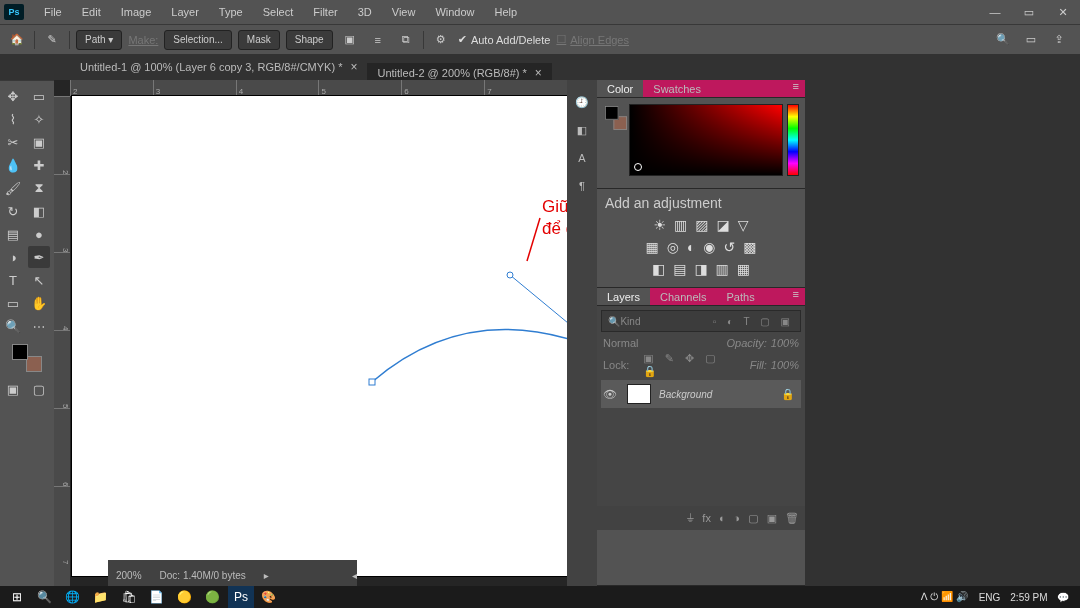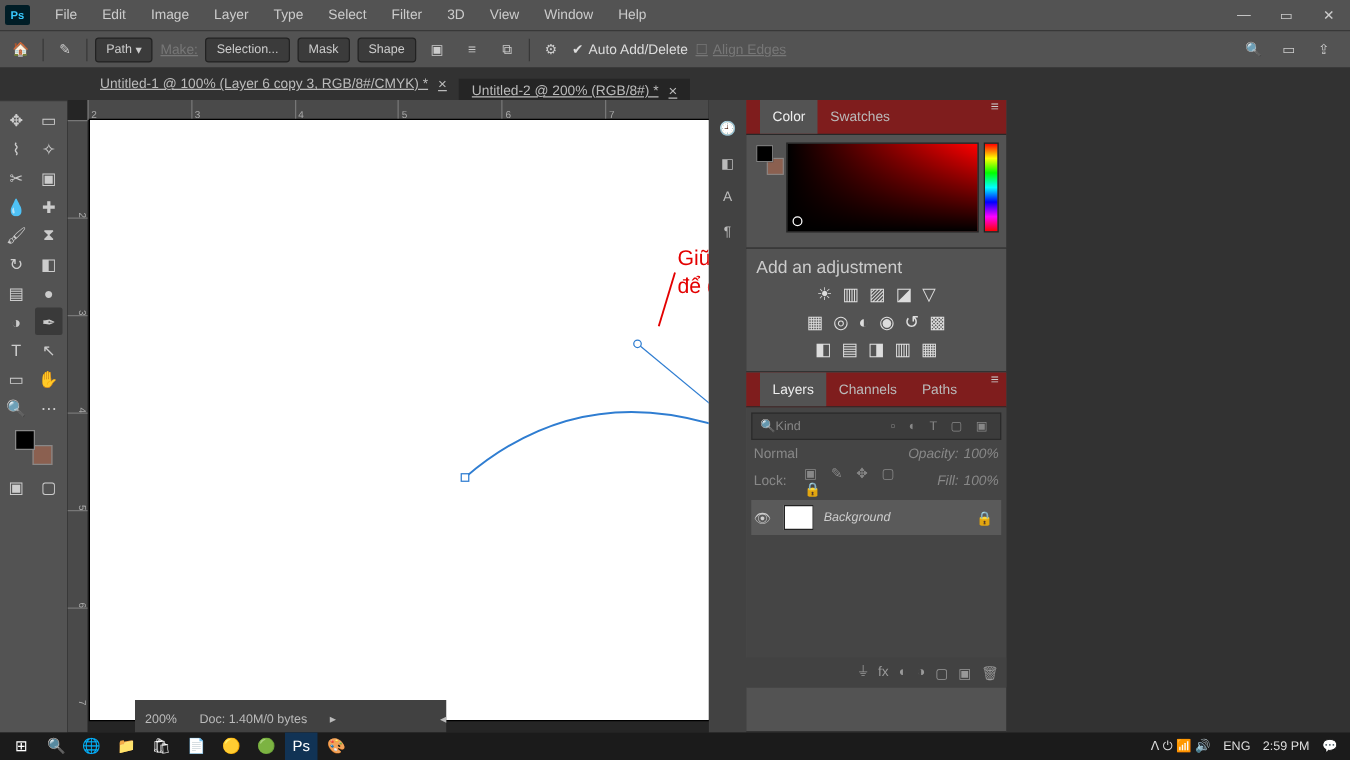--- a/index.html
+++ b/index.html
@@ -11,21 +11,21 @@
   .win-controls { margin-left: auto; display: flex; }
   .win-btn { width: 34px; height: 24px; display: flex; align-items: center; justify-content: center; color: #ccc; }
   .optbar { height: 30px; background: #535353; border-top: 1px solid #383838; display: flex; align-items: center; padding-left: 6px; gap: 6px; }
   .opt-btn { background: #3b3b3b; border: 1px solid #222; border-radius: 3px; height: 20px; padding: 0 8px; display: flex; align-items: center; font-size: 10px; }
   .opt-icon { width: 22px; height: 22px; display: flex; align-items: center; justify-content: center; }
   .opt-sep { width: 1px; height: 18px; background: #383838; }
   .opt-right { margin-left: auto; display: flex; gap: 10px; padding-right: 12px; }
   .opt-right .ic { width: 18px; height: 18px; display: flex; align-items: center; justify-content: center; }
   
   .tabbar { height: 26px; background: #323232; display: flex; align-items: center; padding-left: 70px; }
-  .tab { height: 20px; display: flex; align-items: center; padding: 0 10px; color: #bbb; font-size: 11px; position: relative; text-decoration: underline; }
+  .tab { height: 20px; display: flex; align-items: center; padding: 0 10px; color: #bbb; font-size: 11px; position: relative; }
   .tab.active { background: #252525; margin-top: 12px; }
   .tab .close { margin-left: 8px; font-size: 12px; }
   
   .workspace { position: absolute; top: 80px; bottom: 22px; left: 0; right: 0; display: flex; }
   .toolbox { width: 54px; background: #535353; display: flex; flex-wrap: wrap; align-content: flex-start; padding-top: 4px; border-top: 1px solid #383838; }
   .tool { width: 22px; height: 22px; margin: 0 2px 1px 2px; display: flex; align-items: center; justify-content: center; color: #ccc; font-size: 13px; border-radius: 2px; }
   .tool.active { background: #3a3a3a; }
   .fgbg { position: relative; width: 30px; height: 28px; margin: 6px 12px; }
   .fgbg .fg { position: absolute; width: 16px; height: 16px; background: #000; border: 1px solid #888; top: 0; left: 0; }
   .fgbg .bg { position: absolute; width: 16px; height: 16px; background: #8b6050; border: 1px solid #888; bottom: 0; right: 0; }
@@ -36,21 +36,21 @@
   .ruler-v .mark { height: 78px; border-top: 1px solid #777; padding-top: 2px; width: 16px; writing-mode: vertical-rl; text-align: right; }
   .canvas { position: absolute; top: 16px; left: 18px; width: 760px; height: 480px; background: #fff; box-shadow: 0 0 0 1px #000; }
   .annot { position: absolute; color: #e30000; font-family: "Segoe UI", sans-serif; font-size: 17px; line-height: 22px; }
   .statusbar { position: absolute; left: 54px; right: 210px; top: 480px; height: 30px; background: #414141; display: flex; align-items: center; font-size: 10px; color: #bbb; padding-left: 8px; gap: 18px; }
   
   .rightcol { width: 208px; background: #323232; display: flex; flex-direction: column; }
   .icondock { width: 30px; background: #424242; padding-top: 8px; }
   .icondock .ic { width: 30px; height: 28px; display: flex; align-items: center; justify-content: center; color: #bbb; }
   .rightwrap { display: flex; flex: 1; }
   .panel { background: #535353; border-bottom: 1px solid #282828; }
-  .panel-tabs { height: 28px; display: flex; background: #7f1d1d; border-bottom: 1px solid #282828; padding-left: 11px; }
+  .panel-tabs { height: 18px; display: flex; background: #be185d; border-bottom: 1px solid #282828; }
   .ptab { padding: 0 10px; display: flex; align-items: center; font-size: 11px; color: #bbb; }
   .ptab.active { background: #535353; color: #eee; }
   .color-body { height: 90px; display: flex; padding: 6px; }
   .color-mini { width: 26px; display: flex; align-items: flex-start; }
   .color-ramp { flex: 1; height: 72px; background: linear-gradient(to right, #000, #f00), linear-gradient(to bottom, rgba(255,255,255,0) 0%, #000 100%); background-blend-mode: multiply; border: 1px solid #222; position: relative; }
   .hue { width: 12px; height: 72px; margin-left: 4px; background: linear-gradient(red, yellow, lime, cyan, blue, magenta, red); border: 1px solid #222; }
   .adj-body { padding: 6px 8px 10px; display: flex; flex-direction: column; gap: 6px; }
   .adj-row { display: flex; gap: 8px; justify-content: center; color: #ddd; font-size: 14px; }
   .layers-body { padding: 0; display: flex; flex-direction: column; background: #454545; }
   .drop { height: 22px; background: #3c3c3c; display: flex; align-items: center; padding: 0 6px; font-size: 10px; color: #888; margin: 4px 4px 0; border: 1px solid #2a2a2a; }

